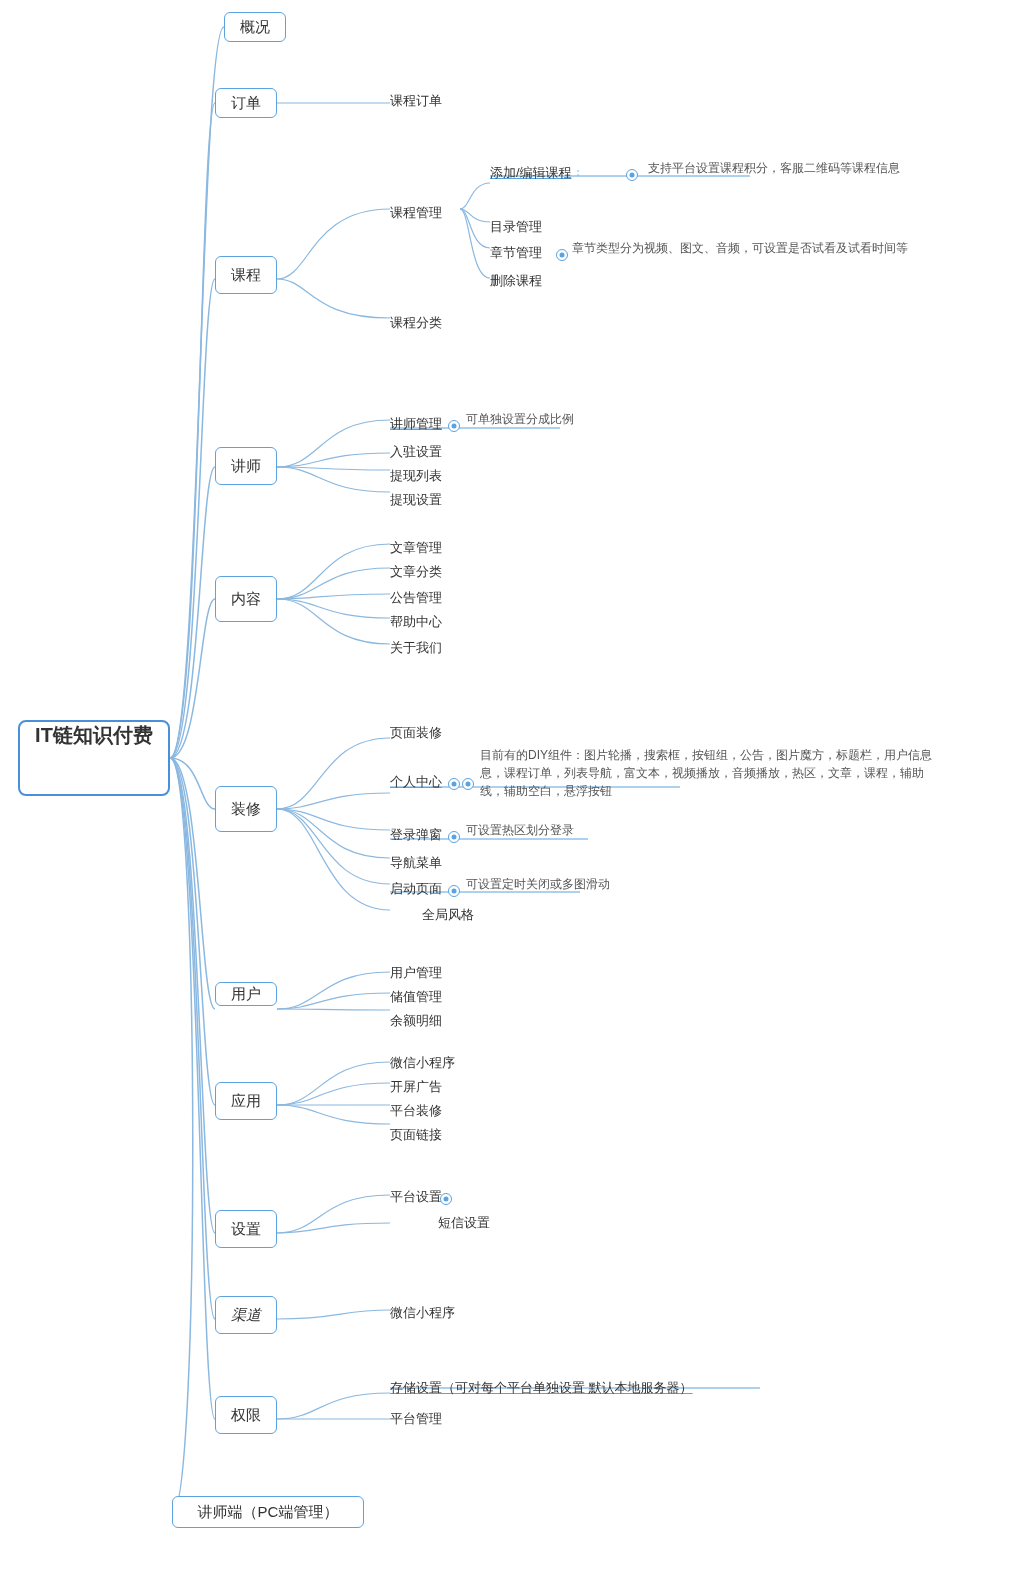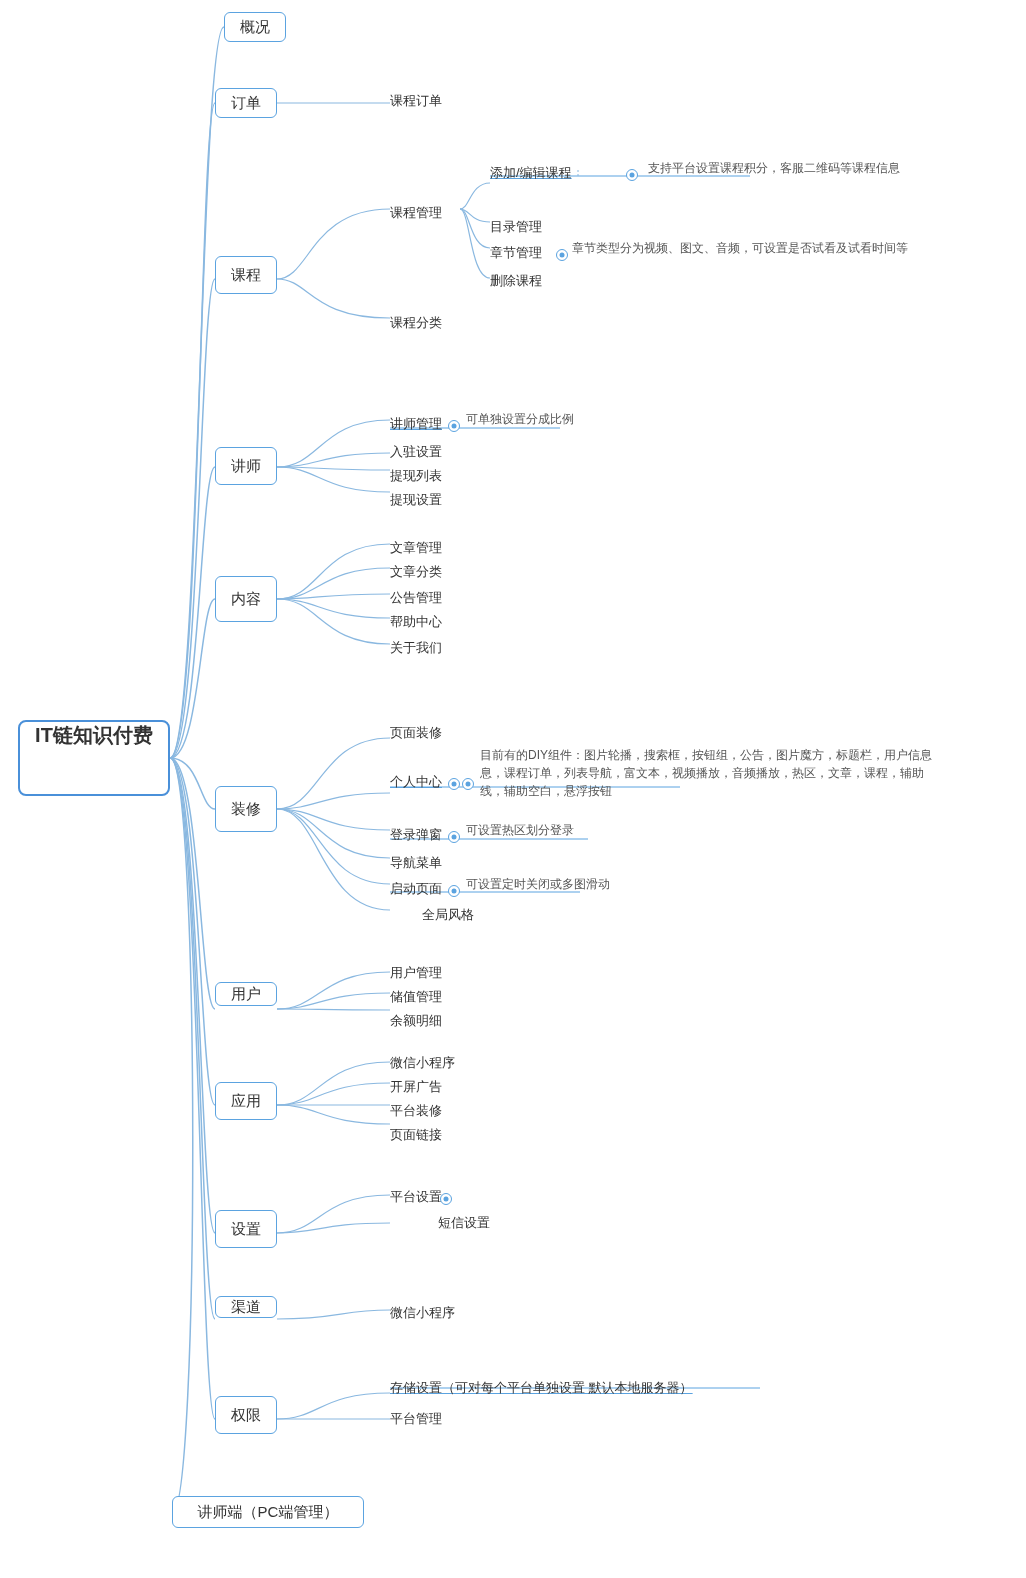--- a/index.html
+++ b/index.html
@@ -230,21 +230,21 @@
   </div>
   <div class="branch-node" style="left:215px;top:982px;width:62px;height:24px;">
     <span>用户</span>
   </div>
   <div class="branch-node" style="left:215px;top:1082px;width:62px;height:38px;">
     <span>应用</span>
   </div>
   <div class="branch-node" style="left:215px;top:1210px;width:62px;height:38px;">
     <span>设置</span>
   </div>
-  <div class="branch-node" style="left:215px;top:1296px;width:62px;height:22px;">
+  <div class="branch-node" style="left:215px;top:1296px;width:62px;height:38px;font-style:italic;">
     <span>渠道</span>
   </div>
   <div class="branch-node" style="left:215px;top:1396px;width:62px;height:38px;">
     <span>权限</span>
   </div>
   <div class="branch-node" style="left:172px;top:1496px;width:192px;height:32px;">
     <span>讲师端（PC端管理）</span>
   </div>
 
   <div class="leaf-node" style="left:390px;top:92px;">

